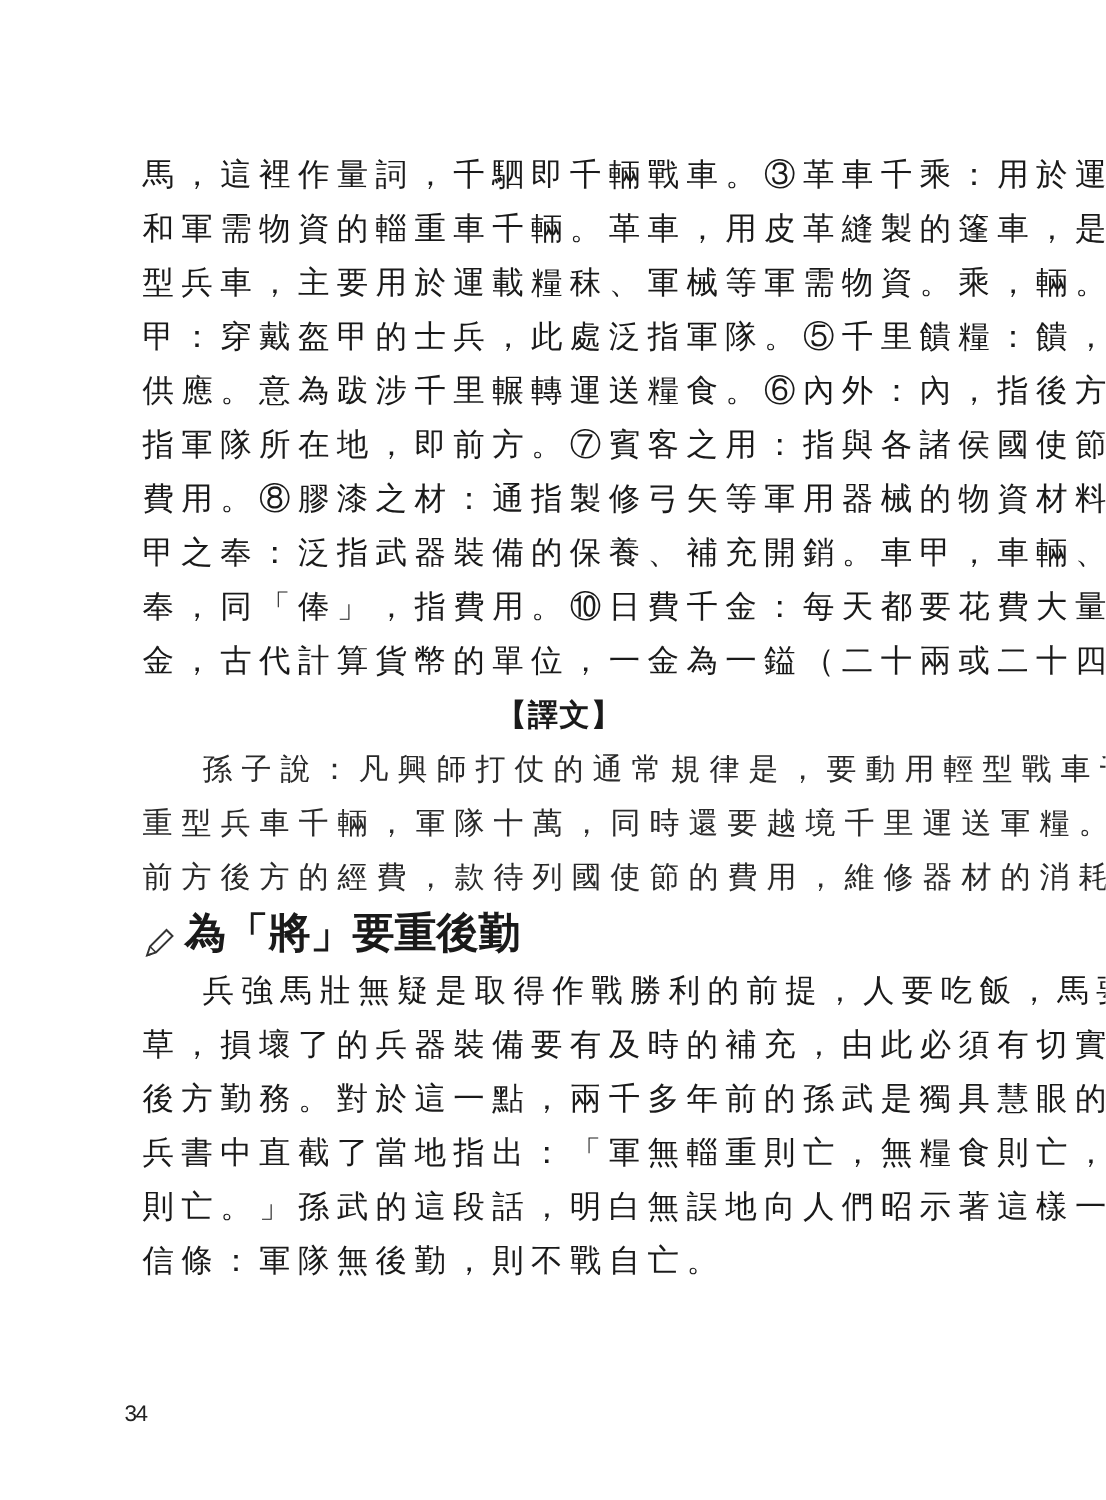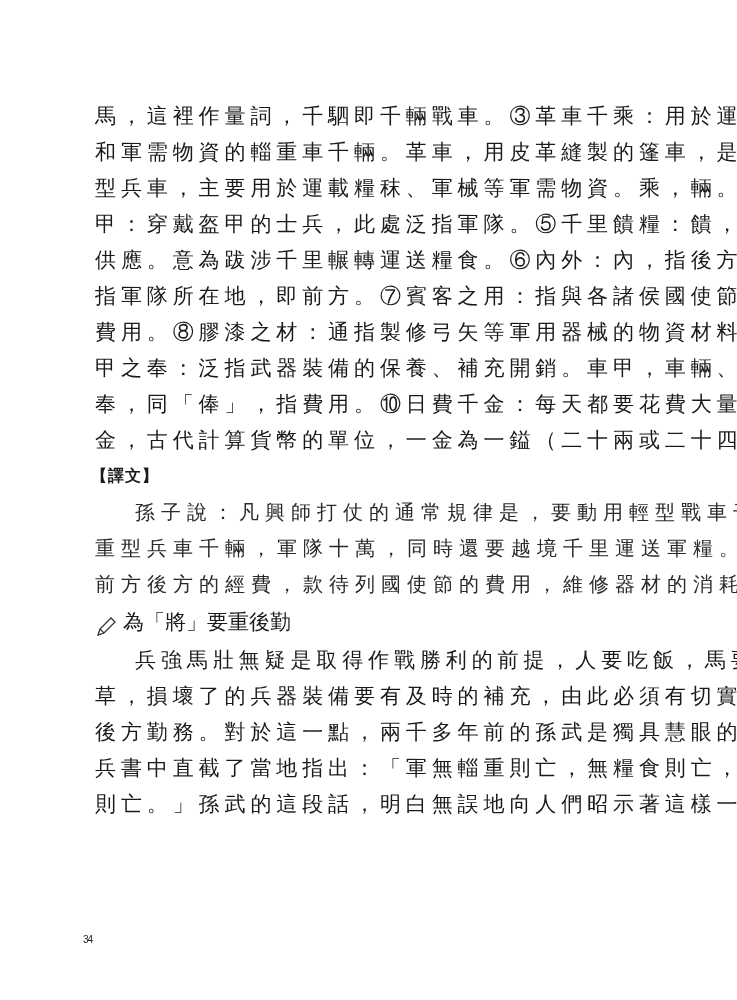--- a/index.html
+++ b/index.html
@@ -31,33 +31,34 @@
   }
   .translation .para-line {
     font-family: "DejaVu Serif", "Liberation Serif", serif;
     font-size: 20px;
     letter-spacing: 6px;
     color: #2a2a2a;
   }
   .section-label {
     font-family: "DejaVu Sans", "Liberation Sans", sans-serif;
     font-weight: bold;
-    font-size: 16px;
+    font-size: 20px;
     height: 36px;
     line-height: 36px;
     margin-left: -4px;
     letter-spacing: 1px;
+    text-align: center;
   }
   .indent {
     padding-left: 40px;
   }
   .subheading {
     font-family: "DejaVu Serif", "Liberation Serif", serif;
-    font-weight: normal;
-    font-size: 21px;
+    font-weight: bold;
+    font-size: 28px;
     height: 40px;
     line-height: 40px;
     display: flex;
     align-items: center;
     margin-left: 0px;
   }
   .pen-icon {
     display: inline-block;
     width: 22px;
     height: 22px;
@@ -66,21 +67,21 @@
   .analysis .para-line {
     font-family: "DejaVu Serif", "Liberation Serif", serif;
     font-size: 21px;
     letter-spacing: 4.9px;
   }
   .page-number {
     position: absolute;
     left: 83px;
     top: 934px;
     font-family: "Liberation Sans", sans-serif;
-    font-size: 10px;
+    font-size: 15px;
     color: #222;
     letter-spacing: -1px;
   }
 </style>
 </head>
 <body>
 
 <div class="page">
 
   <div class="notes">
@@ -112,17 +113,18 @@
           <path d="M3 19 L6 18" stroke="#333" stroke-width="1.1"></path>
         </svg>
       </span>
       <span>為「將」要重後勤</span>
     </div>
     <div class="para-line indent">兵強馬壯無疑是取得作戰勝利的前提，人要吃飯，馬要食</div>
     <div class="para-line">草，損壞了的兵器裝備要有及時的補充，由此必須有切實可靠的</div>
     <div class="para-line">後方勤務。對於這一點，兩千多年前的孫武是獨具慧眼的，他在</div>
     <div class="para-line">兵書中直截了當地指出：「軍無輜重則亡，無糧食則亡，無委積</div>
     <div class="para-line">則亡。」孫武的這段話，明白無誤地向人們昭示著這樣一個戰爭</div>
+    <div class="para-line">信條：軍隊無後勤，則不戰自亡。</div>
   </div>
 
 </div>
 
 <div class="page-number">34</div>
 
 </body></html>

